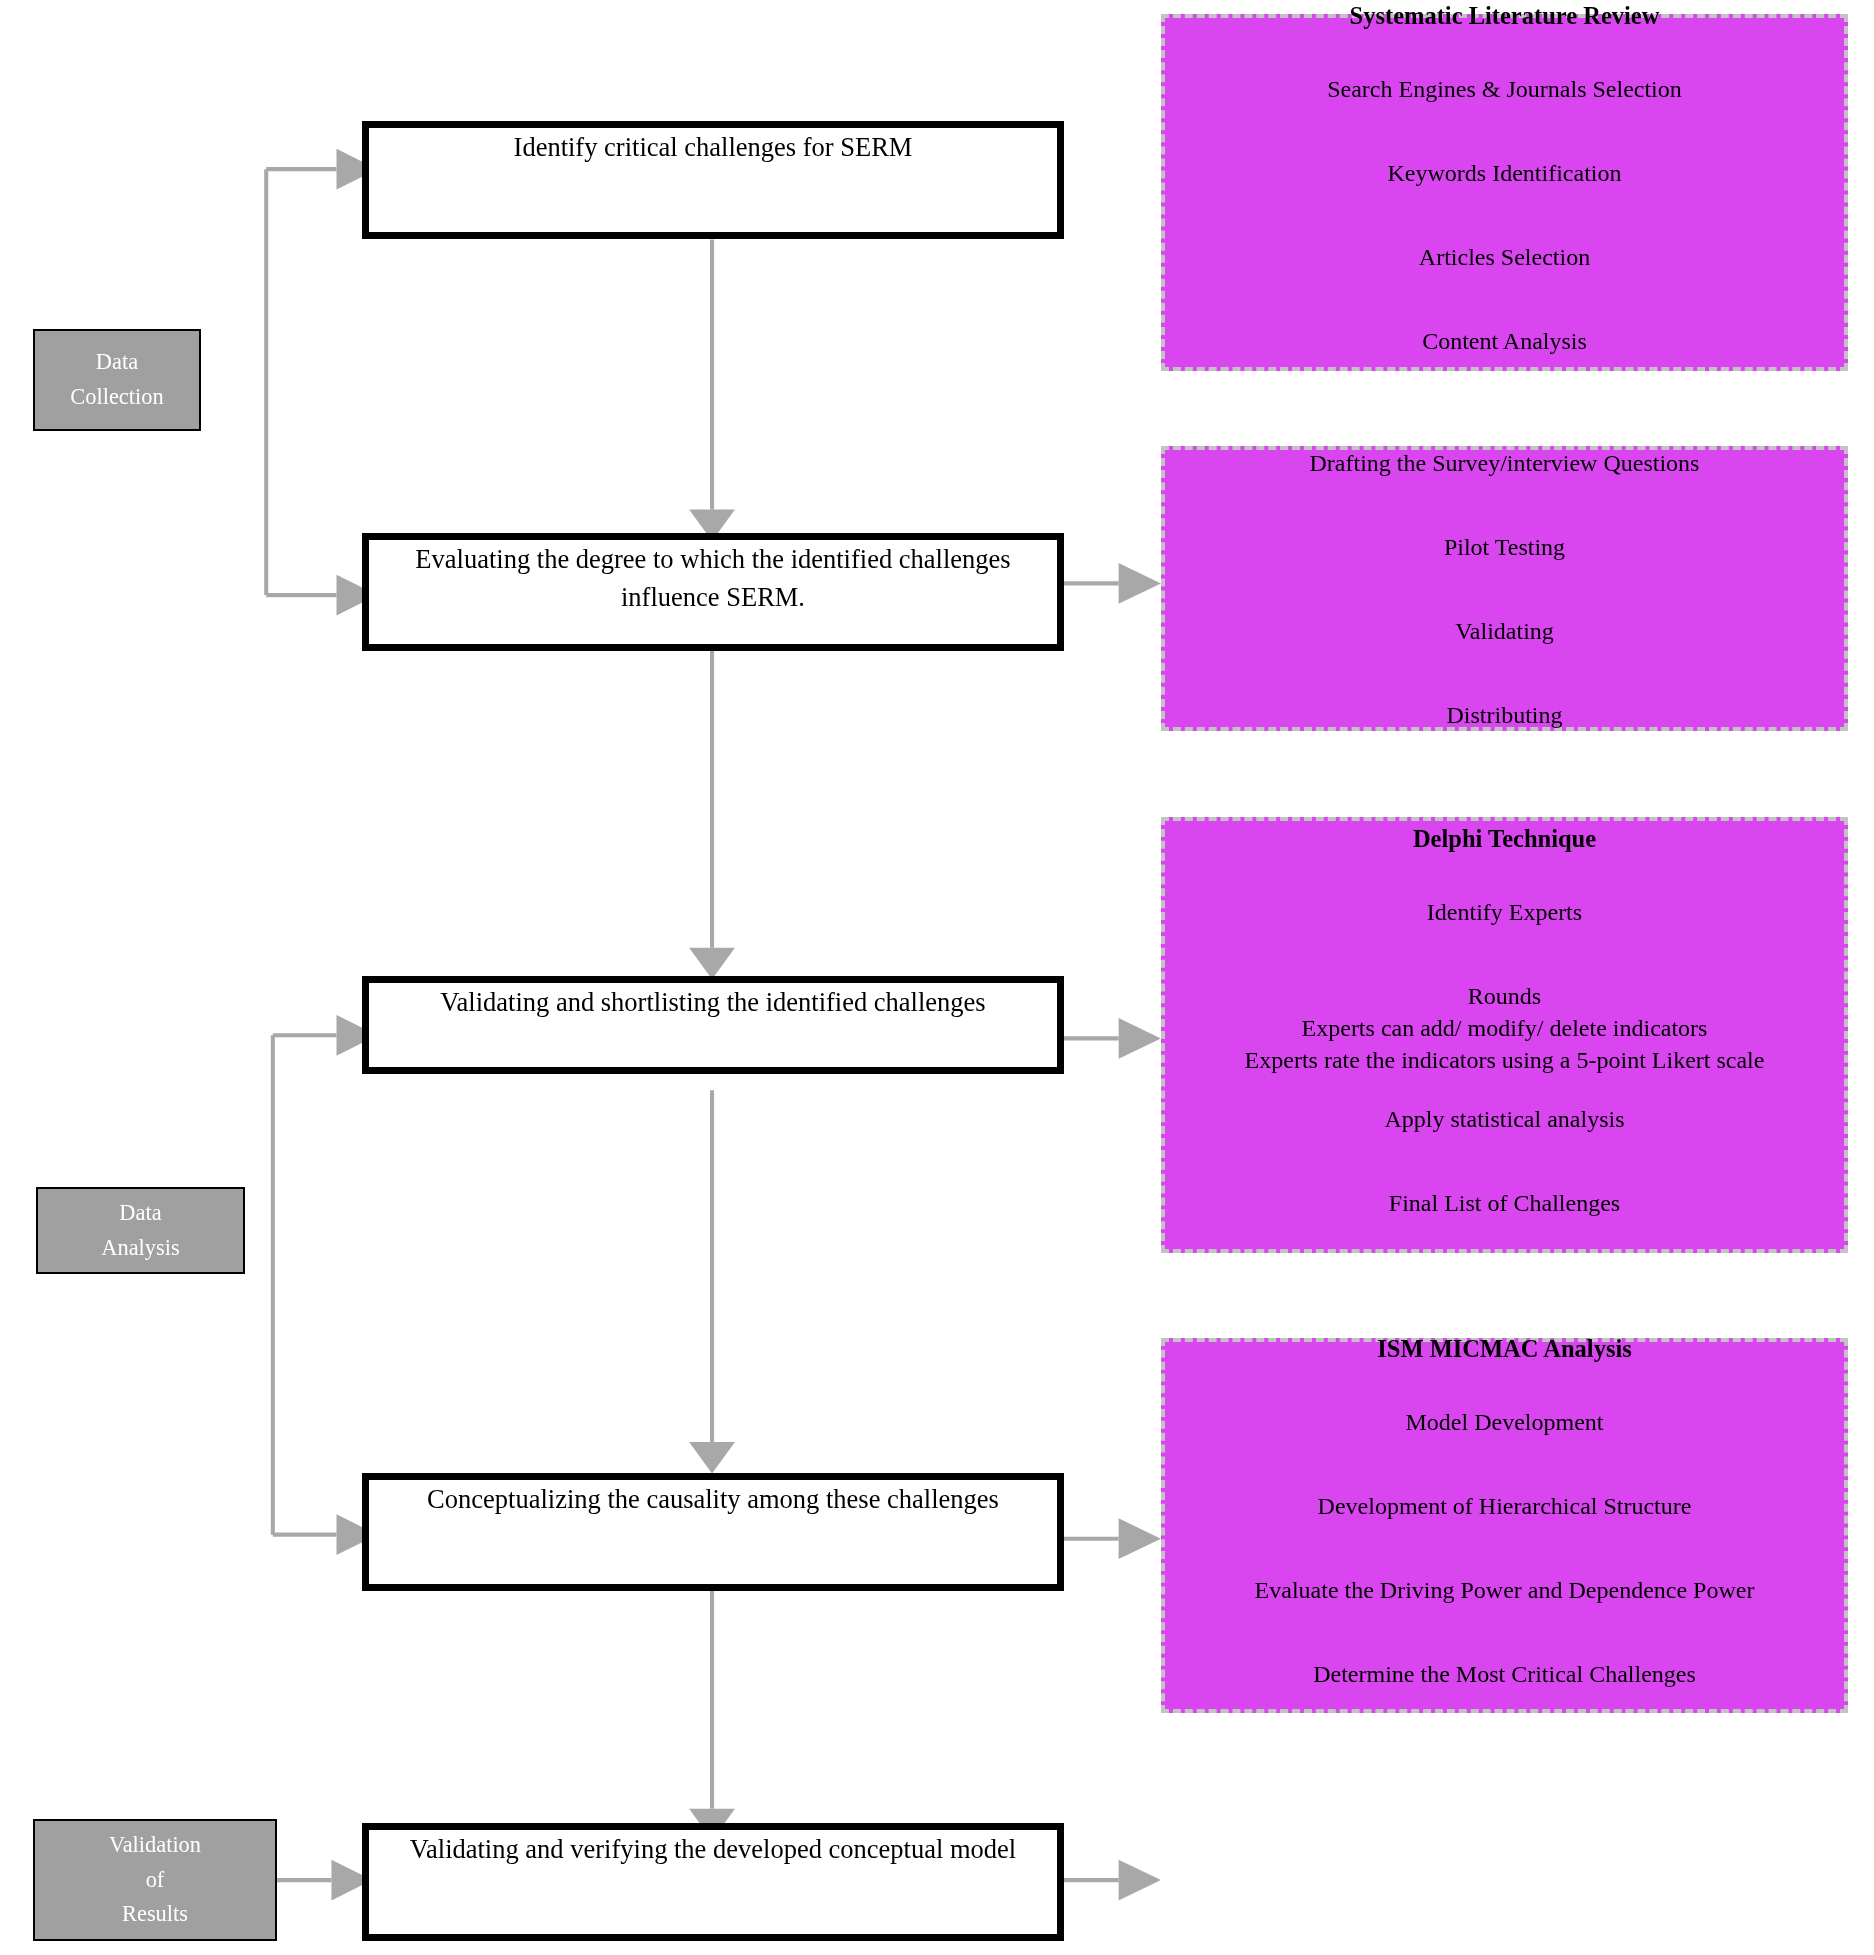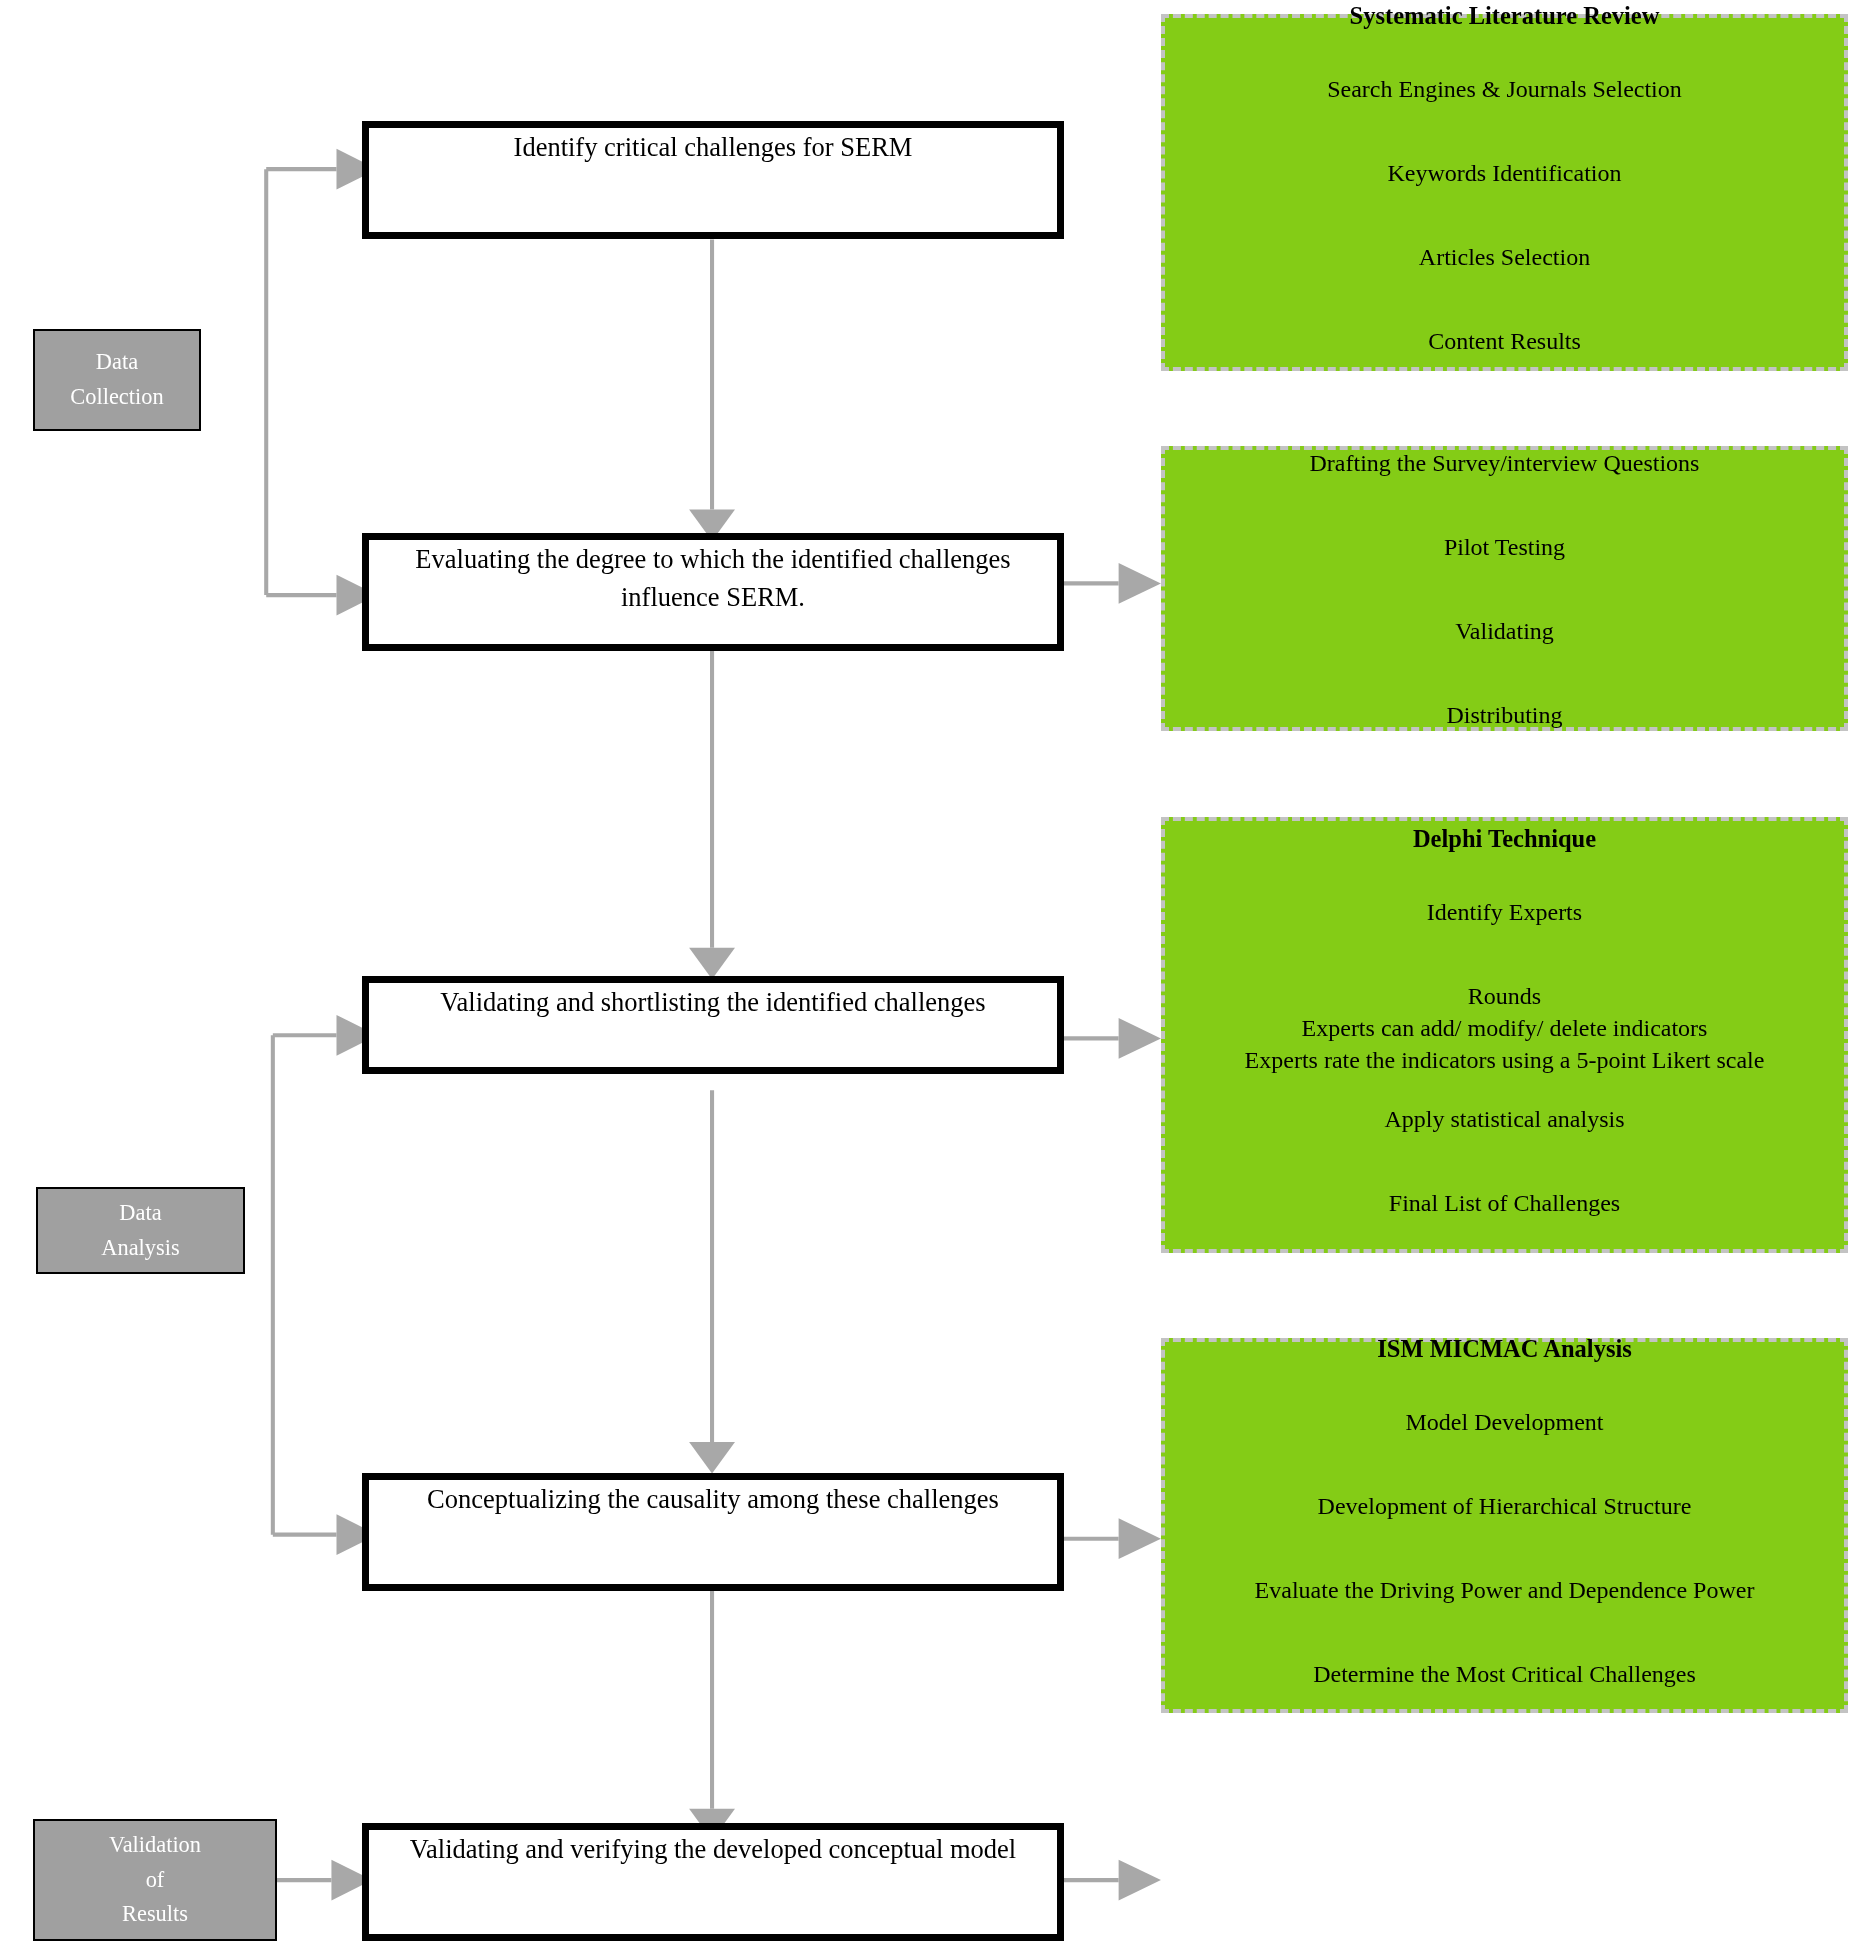--- a/index.html
+++ b/index.html
@@ -51,21 +51,21 @@
     justify-content: center;
     text-align: center;
     color: #000000;
     font-size: 26.5px;
     line-height: 1.45;
     padding: 0 20.4px;
   }
   
   .detail-panel {
     position: absolute;
-    background: #84cc16;
+    background: #d946ef;
     border: 4.1px dashed #c3c3c3;
     box-sizing: border-box;
     display: flex;
     flex-direction: column;
     align-items: center;
     justify-content: center;
     text-align: center;
     color: #000000;
     padding: 10.2px 13.2px;
   }
@@ -178,21 +178,21 @@
 
   <div class="process-box" style="left:362px; top:1823px; width:702px; height:118px;">
     <span>Validating and verifying the developed conceptual model</span>
   </div>
 
   <div class="detail-panel" style="left:1161px; top:14.3px; width:687px; height:357px;">
     <div class="panel-title">Systematic Literature Review</div>
     <div class="panel-item">Search Engines &amp; Journals Selection</div>
     <div class="panel-item">Keywords Identification</div>
     <div class="panel-item">Articles Selection</div>
-    <div class="panel-item">Content Results</div>
+    <div class="panel-item">Content Analysis</div>
   </div>
 
   <div class="detail-panel" style="left:1161px; top:446px; width:687px; height:285px;">
     <div class="panel-item">Drafting the Survey/interview Questions</div>
     <div class="panel-item">Pilot Testing</div>
     <div class="panel-item">Validating</div>
     <div class="panel-item">Distributing</div>
   </div>
 
   <div class="detail-panel" style="left:1161px; top:817px; width:687px; height:436px;">

